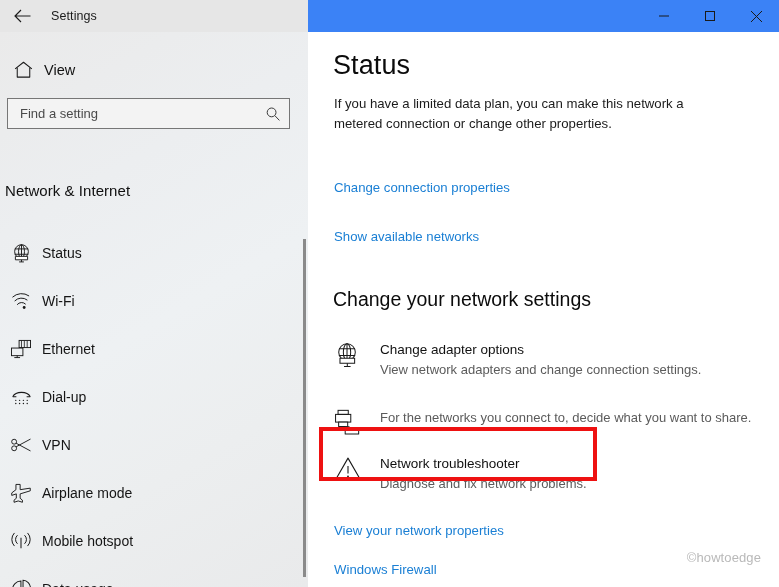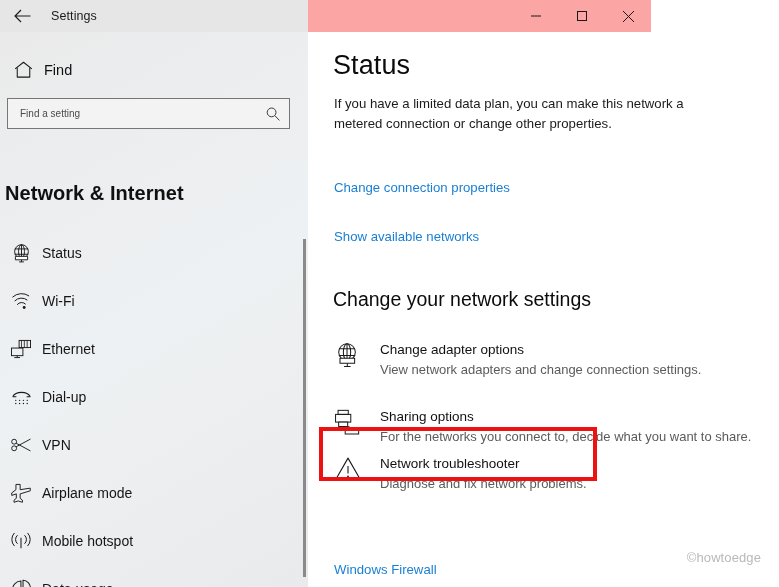--- a/index.html
+++ b/index.html
@@ -19,23 +19,23 @@
   #app {
     position: relative;
     width: 779px;
     height: 587px;
   }
 
   
   .titlebar {
     position: absolute;
     top: 0; left: 0;
-    width: 651px;
+    width: 779px;
     height: 32px;
-    background: #fca5a5;
+    background: #3b82f6;
     z-index: 20;
   }
   .titlebar-left {
     position: absolute;
     top: 0; left: 0;
     width: 308px;
     height: 32px;
     background: #e6e6e6;
   }
   .back-btn {
@@ -118,40 +118,40 @@
     border: 1px solid #767676;
     background: #f3f3f3;
     display: flex;
     align-items: center;
   }
   .search-input {
     border: 0;
     outline: 0;
     background: transparent;
     font-family: "Liberation Sans", sans-serif;
-    font-size: 10px;
+    font-size: 13px;
     color: #1a1a1a;
     padding: 0 0 0 12px;
     flex: 1;
     height: 100%;
   }
   .search-input::placeholder { color: #4a4a4a; opacity: 1; }
   .search-icon-wrap {
     width: 32px;
     display: flex;
     align-items: center;
     justify-content: center;
   }
 
   .category-title {
     position: absolute;
     top: 150px;
     left: 5px;
-    font-size: 20px;
-    font-weight: bold;
+    font-size: 15px;
+    font-weight: normal;
     color: #101010;
     letter-spacing: .05px;
   }
 
   .nav-list {
     position: absolute;
     top: 197px;
     left: 0;
     width: 300px;
   }
@@ -342,21 +342,21 @@
 
   <div class="sidebar">
 
     <div class="home-row">
       <span class="home-icon">
         <svg width="19" height="18" viewBox="0 0 20 19">
           <path d="M1.2 8.4 L10 1.3 L18.8 8.4" fill="none" stroke="#1a1a1a" stroke-width="1.1" stroke-linejoin="round"></path>
           <path d="M3.4 7.2 L3.4 17 L16.6 17 L16.6 7.2" fill="none" stroke="#1a1a1a" stroke-width="1.1" stroke-linejoin="round"></path>
         </svg>
       </span>
-      <span class="home-label">Find</span>
+      <span class="home-label">View</span>
     </div>
 
     <div class="search-box">
       <input class="search-input" type="text" value="" placeholder="Find a setting" style="">
       <span class="search-icon-wrap">
         <svg width="16" height="16" viewBox="0 0 16 16">
           <circle cx="6.6" cy="6.4" r="4.4" fill="none" stroke="#3a3a3a" stroke-width="1"></circle>
           <path d="M9.9 9.7 L14.4 14.4" stroke="#3a3a3a" stroke-width="1" fill="none"></path>
         </svg>
       </span>
@@ -501,39 +501,39 @@
     <div class="opt-row opt-row-2">
       <span class="opt-icon">
         <svg width="27" height="26" viewBox="0 0 28 27">
           <rect x="4.2" y="1.4" width="10.6" height="4.2" fill="none" stroke="#1a1a1a" stroke-width="1.05"></rect>
           <rect x="1.6" y="5.6" width="15.8" height="8" fill="none" stroke="#1a1a1a" stroke-width="1.05"></rect>
           <rect x="4.8" y="13.6" width="9.4" height="4.6" fill="#ffffff" stroke="#1a1a1a" stroke-width="1.05"></rect>
           <path d="M11.6 18.4 L15.6 18.4 L17.4 20.6 L25.6 20.6 L25.6 26 L11.6 26 Z" fill="#ffffff" stroke="#1a1a1a" stroke-width="1.05" stroke-linejoin="round"></path>
         </svg>
       </span>
       <span class="opt-text">
-        <span class="opt-title" style="display:block">Sharing options</span>
         <span class="opt-desc" style="display:block">For the networks you connect to, decide what you want to share.</span>
       </span>
     </div>
 
     <div class="opt-row opt-row-3">
       <span class="opt-icon">
         <svg width="28" height="26" viewBox="0 0 29 27">
           <path d="M14.5 2.2 L27.4 24.6 L1.6 24.6 Z" fill="none" stroke="#1a1a1a" stroke-width="1.15" stroke-linejoin="round"></path>
           <path d="M14.5 10.4 L14.5 18.2" stroke="#1a1a1a" stroke-width="1.15"></path>
           <circle cx="14.5" cy="21.2" r="0.95" fill="#1a1a1a"></circle>
         </svg>
       </span>
       <span class="opt-text">
         <span class="opt-title" style="display:block">Network troubleshooter</span>
         <span class="opt-desc" style="display:block">Diagnose and fix network problems.</span>
       </span>
     </div>
 
     <div class="highlight-box"></div>
 
+    <a class="link link-bot-1">View your network properties</a>
     <a class="link link-bot-2">Windows Firewall</a>
 
     <div class="watermark">©howtoedge</div>
   </div>
 
 </div>
 
 </body></html>

